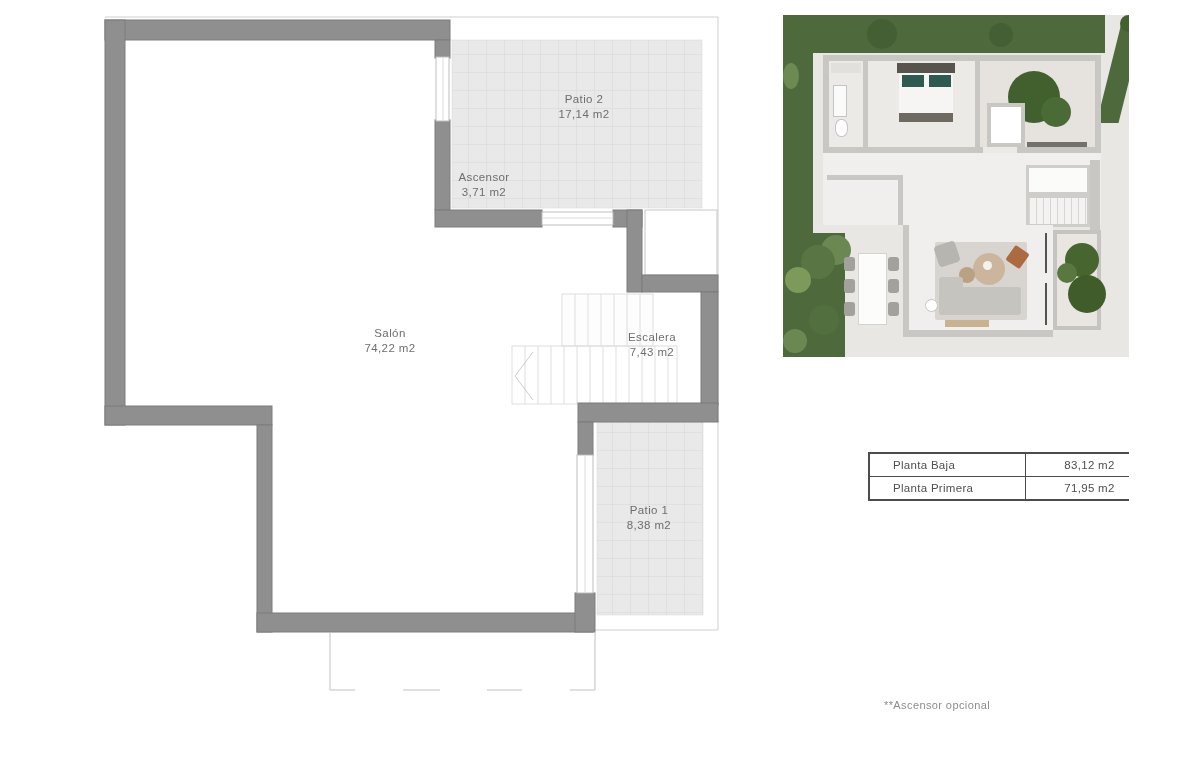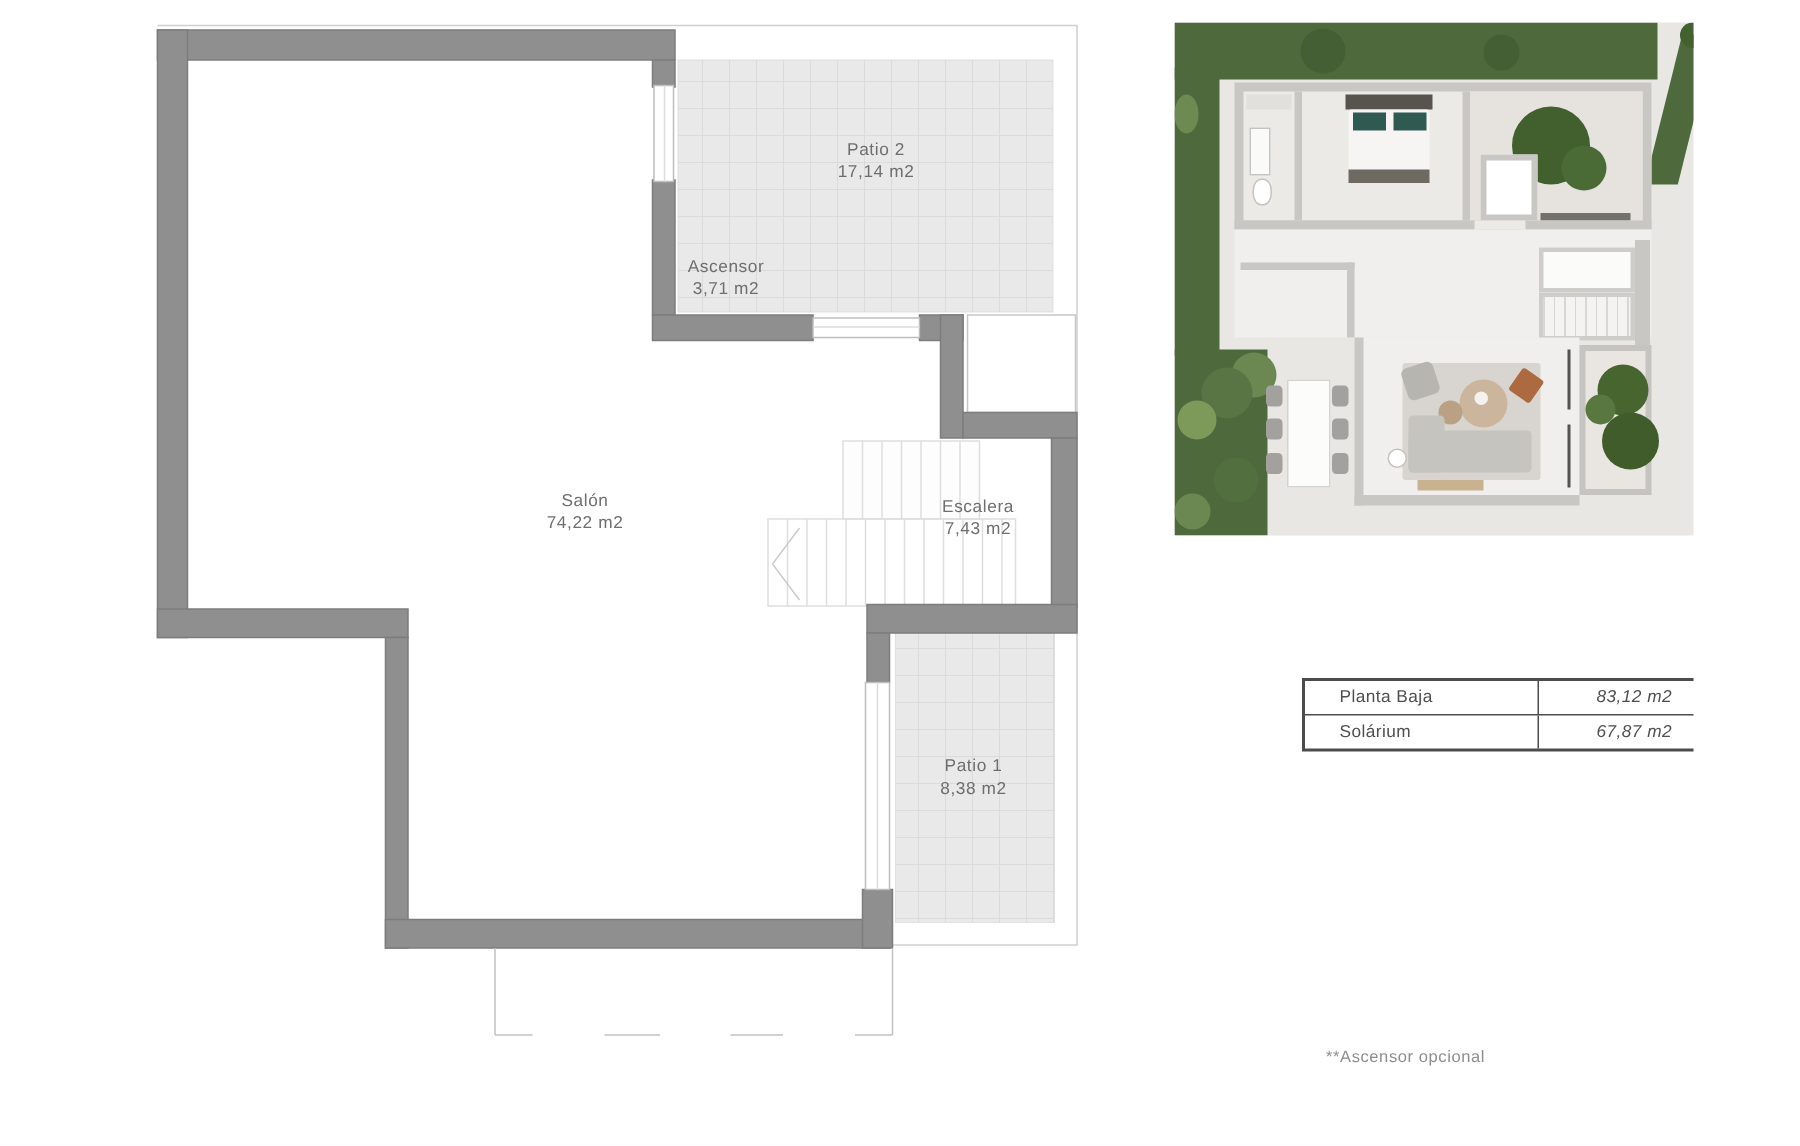--- a/index.html
+++ b/index.html
@@ -14,21 +14,21 @@
   .circ{border-radius:50%;}
   
   .sup-table{position:absolute;left:868px;top:452px;width:287px;background:#ffffff;
              border:2px solid #4c4c4c;box-sizing:border-box;}
   .sup-header{height:25px;line-height:25px;text-align:center;font-size:15px;color:#333333;
               letter-spacing:1.5px;font-weight:500;border-bottom:2px solid #4c4c4c;}
   .sup-row{display:flex;height:22px;border-bottom:1.5px solid #4c4c4c;}
   .sup-row:last-child{border-bottom:none;}
   .sup-label{width:132px;border-right:1.5px solid #4c4c4c;padding-left:23px;font-size:11.5px;
              line-height:22px;color:#4f4f4f;letter-spacing:0.3px;}
-  .sup-value{flex:1;text-align:center;font-size:11.5px;line-height:22px;color:#4f4f4f;letter-spacing:0.3px;font-style:italic;}
+  .sup-value{flex:1;text-align:center;font-size:11.5px;line-height:22px;color:#4f4f4f;letter-spacing:0.3px;}
   .footnote{position:absolute;left:884px;top:699px;font-size:11px;color:#8d8d8d;letter-spacing:0.4px;}
 </style>
 </head>
 <body>
 
 <div class="page">
 
   <svg class="plan-svg" width="760" height="764" viewBox="0 0 760 764">
     <defs>
       <pattern id="hatch" width="18" height="18" patternUnits="userSpaceOnUse">
@@ -176,20 +176,20 @@
     <div class="abs" style="left:105px;top:264px;width:11px;height:14px;background:#a3a19d;border-radius:3px;"></div>
     <div class="abs" style="left:105px;top:287px;width:11px;height:14px;background:#a3a19d;border-radius:3px;"></div>
   </div>
 
   <div class="sup-table">
     <div class="sup-row">
       <div class="sup-label">Planta Baja</div>
       <div class="sup-value">83,12 m2</div>
     </div>
     <div class="sup-row">
-      <div class="sup-label">Solárium</div>
-      <div class="sup-value">67,87 m2</div>
+      <div class="sup-label">Planta Primera</div>
+      <div class="sup-value">71,95 m2</div>
     </div>
   </div>
 
   <div class="footnote">**Ascensor opcional</div>
 
 </div>
 
 </body></html>

